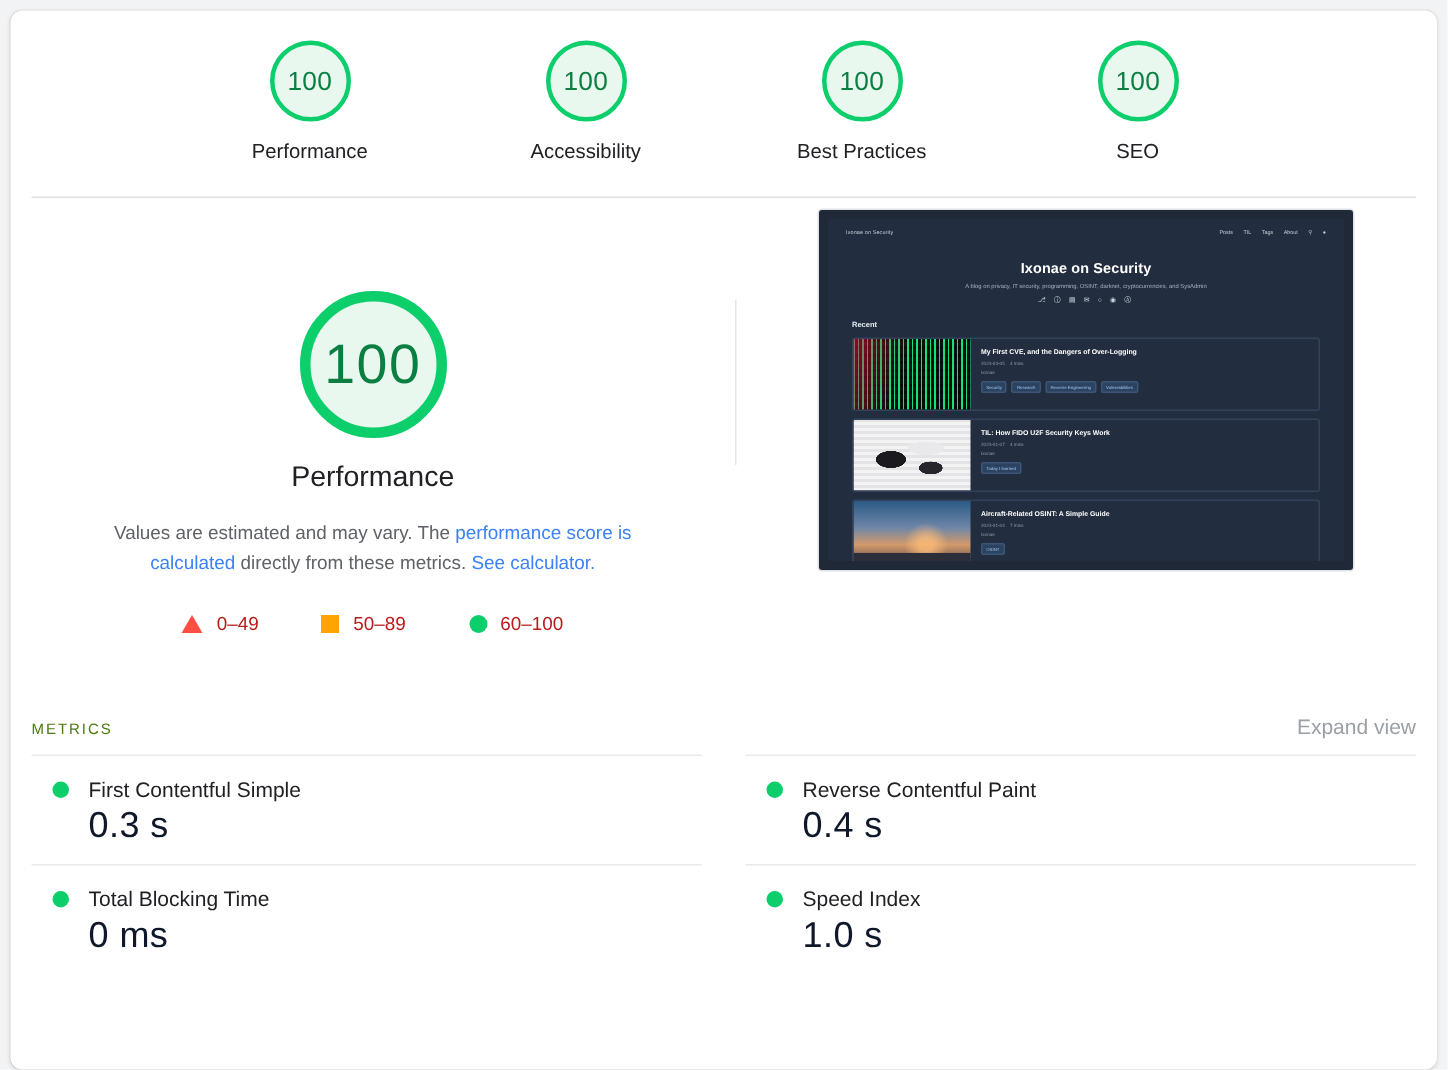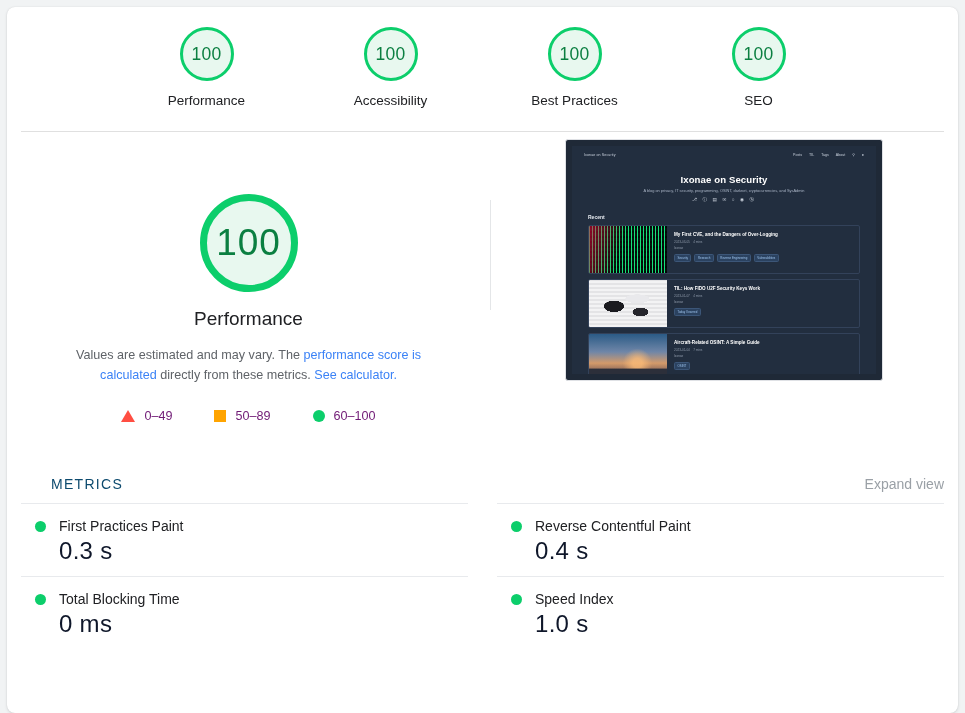--- a/index.html
+++ b/index.html
@@ -128,21 +128,21 @@
     display: flex;
     align-items: center;
     gap: 42px;
   }
 
   .legend-item {
     display: flex;
     align-items: center;
     gap: 9px;
     font-size: 12.6px;
-    color: #701a75;
+    color: #b91c1c;
   }
 
   .swatch-fail {
     width: 0; height: 0;
     border-left: 7px solid transparent;
     border-right: 7px solid transparent;
     border-bottom: 12px solid #ff4e42;
   }
   .swatch-avg {
     width: 12px; height: 12px;
@@ -165,21 +165,21 @@
 
   
   .perf-right {
     flex: 1;
     display: flex;
     justify-content: center;
     padding-top: 7px;
   }
 
   .thumb {
-    width: 318px;
+    width: 358px;
     height: 242px;
     background: #1f2937;
     border: 1px solid #dfe1e5;
     border-radius: 3px;
     overflow: hidden;
     position: relative;
     font-family: "Liberation Sans", sans-serif;
   }
 
   .thumb-inner {
@@ -327,24 +327,23 @@
   
   .metrics-head {
     display: flex;
     align-items: baseline;
     justify-content: space-between;
     padding: 0 14px 0 14px;
     margin-top: 4px;
   }
 
   .metrics-title {
-    font-size: 14px;
-    color: #0c4a6e;
+    font-size: 10px;
+    color: #4d7c0f;
     letter-spacing: 1.3px;
-    margin-left: 30px;
   }
 
   .expand-view {
     font-size: 14px;
     color: #9aa0a6;
     cursor: pointer;
   }
 
   .metrics-grid {
     margin-top: 11px;
@@ -540,21 +539,21 @@
   <div class="metrics-head">
     <div class="metrics-title">METRICS</div>
     <div class="expand-view">Expand view</div>
   </div>
 
   <div class="metrics-grid">
 
     <div class="metric">
       <div class="metric-head">
         <span class="metric-dot"></span>
-        <span class="metric-name">First Practices Paint</span>
+        <span class="metric-name">First Contentful Simple</span>
       </div>
       <div class="metric-value">0.3 s</div>
     </div>
 
     <div class="metric">
       <div class="metric-head">
         <span class="metric-dot"></span>
         <span class="metric-name">Reverse Contentful Paint</span>
       </div>
       <div class="metric-value">0.4 s</div>

